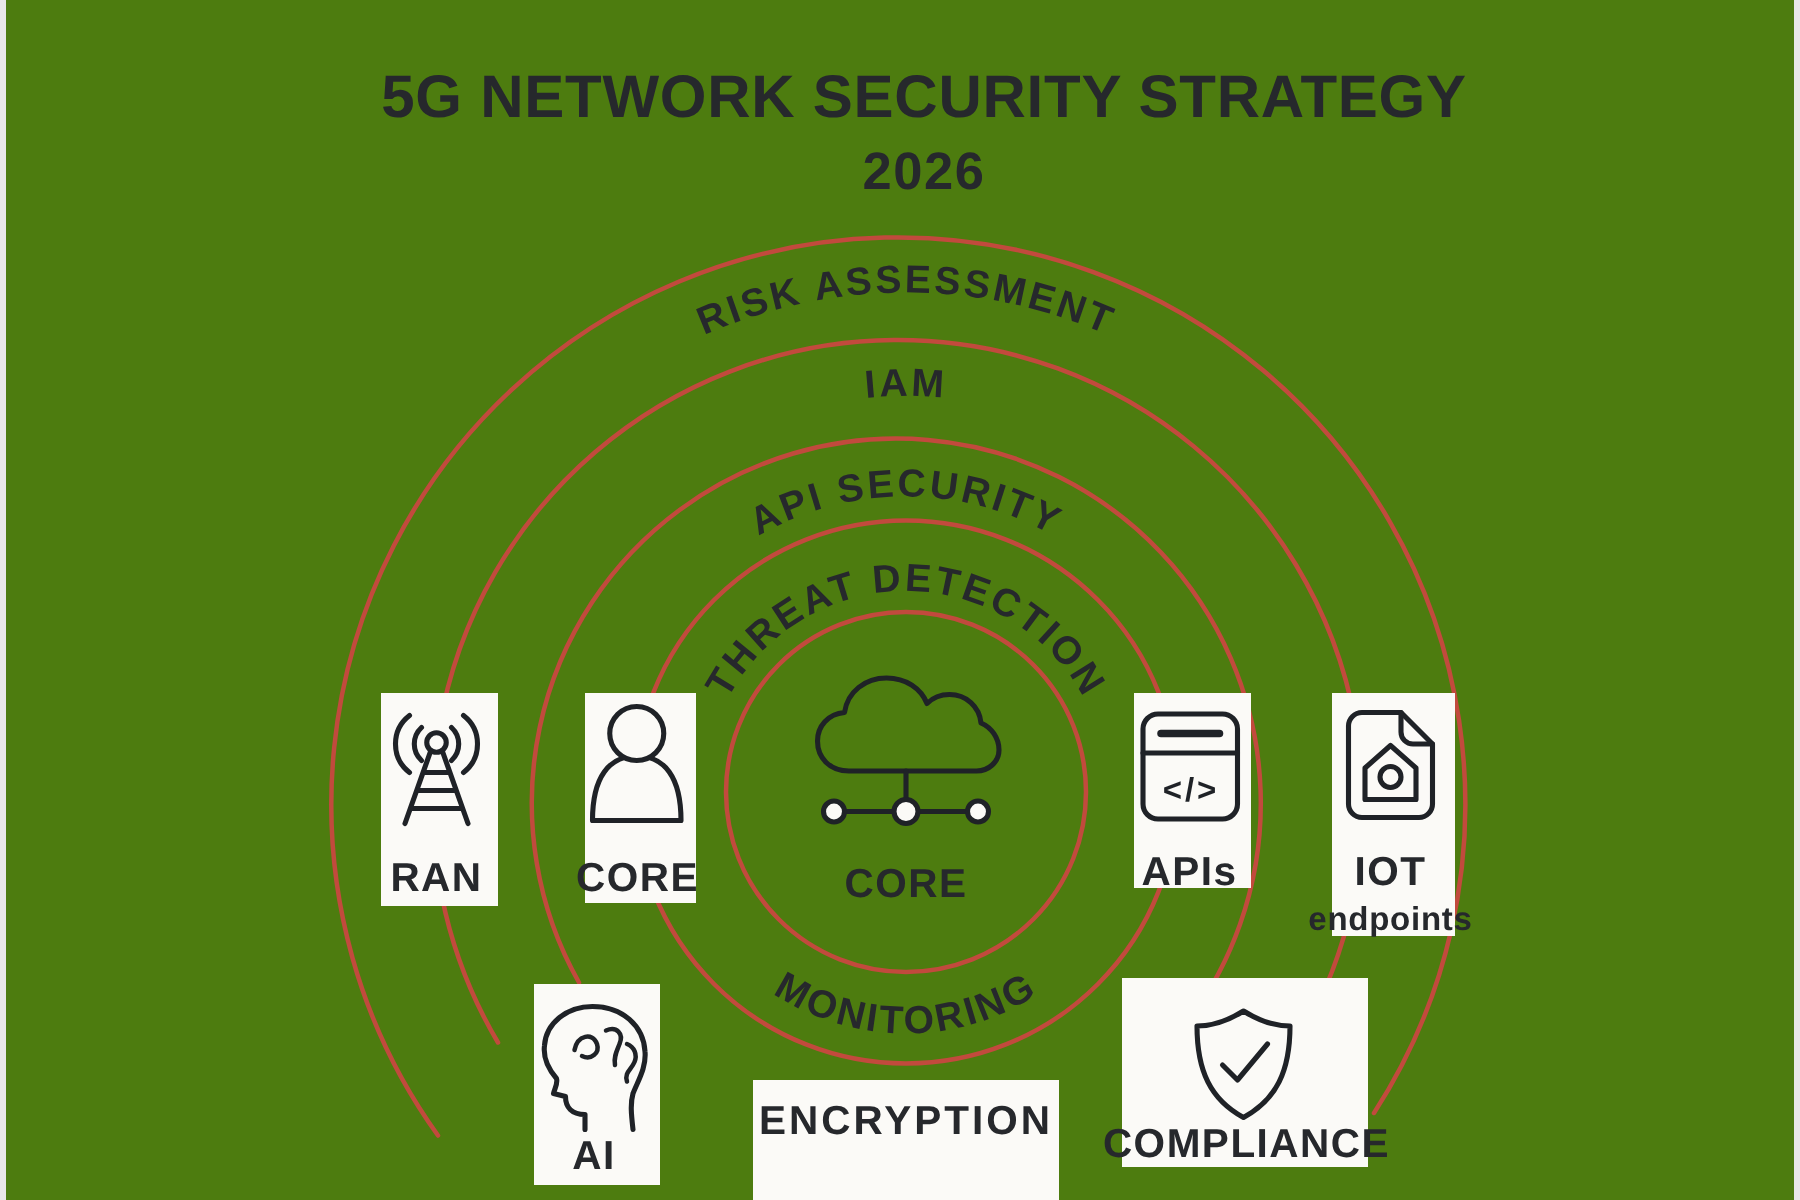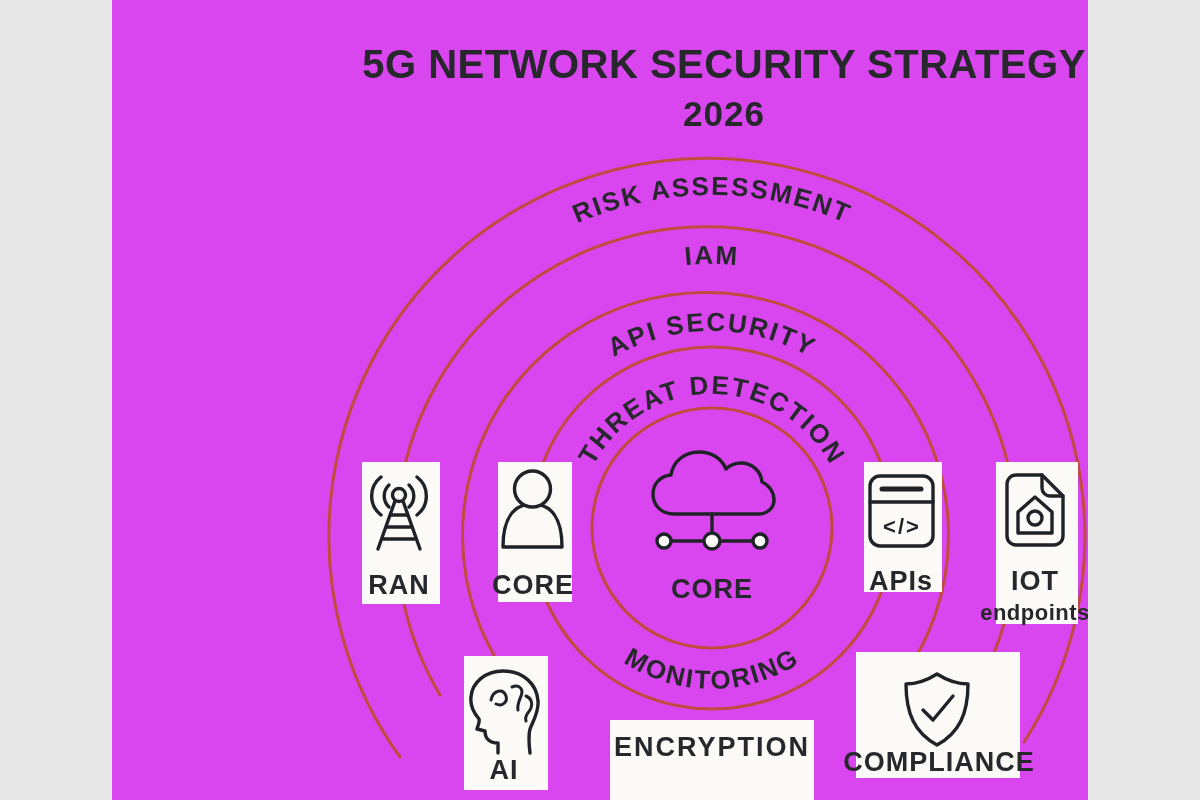--- a/index.html
+++ b/index.html
@@ -1,18 +1,18 @@
 <!DOCTYPE html>
 <html><head>
 <meta charset="utf-8">
 <style>
   html,body{margin:0;padding:0;background:#e8e8e8;}
   .stage{
-    position:relative;width:976px;height:800px;margin:0 auto;
-    background:#d946ef;overflow:hidden;
+    position:relative;width:1192px;height:800px;margin:0 auto;
+    background:#4d7c0f;overflow:hidden;
     font-family:"Liberation Sans", sans-serif;
   }
   svg{position:absolute;top:0;left:0;}
   .ring{fill:none;stroke:#c24a3d;stroke-width:3;stroke-linecap:round;}
   .mask{fill:#fbfaf7;stroke:none;}
   .ico{fill:none;stroke:#1f2227;stroke-width:3.4;stroke-linecap:round;stroke-linejoin:round;}
   .ico-fill{fill:#fbfaf7;stroke:#1f2227;stroke-width:3.4;}
   .title-text{font-weight:700;font-size:40px;fill:#26282c;letter-spacing:.5px;text-anchor:middle;}
   .year-text{font-weight:700;font-size:35px;fill:#26282c;letter-spacing:1px;text-anchor:middle;}
   .ring-label{font-weight:700;font-size:26px;fill:#26282c;letter-spacing:2px;}

